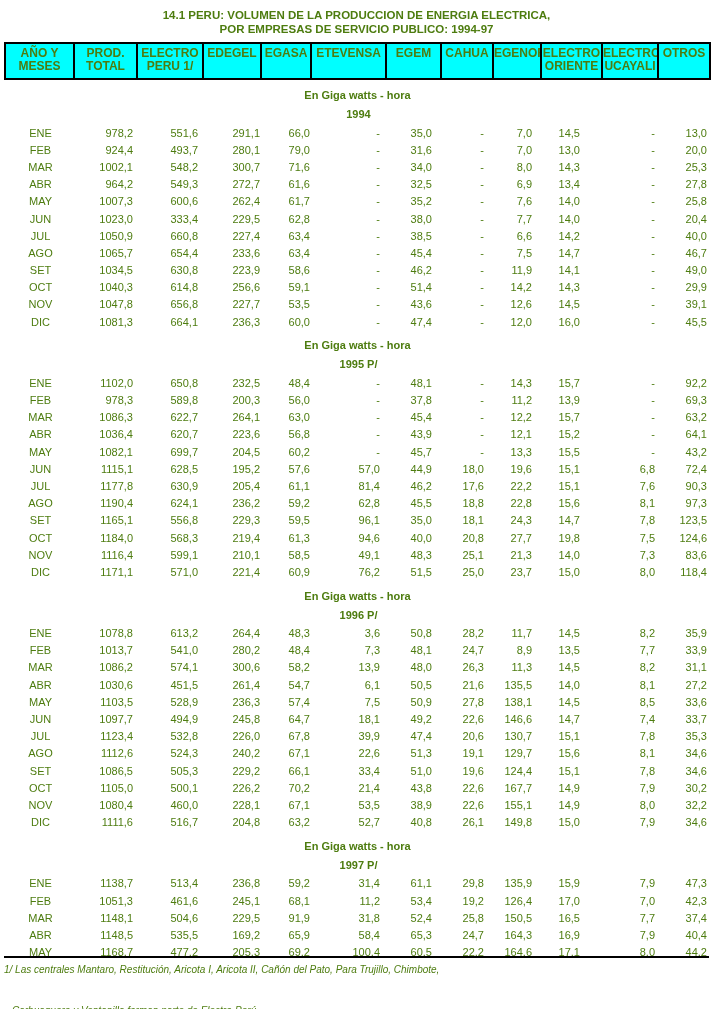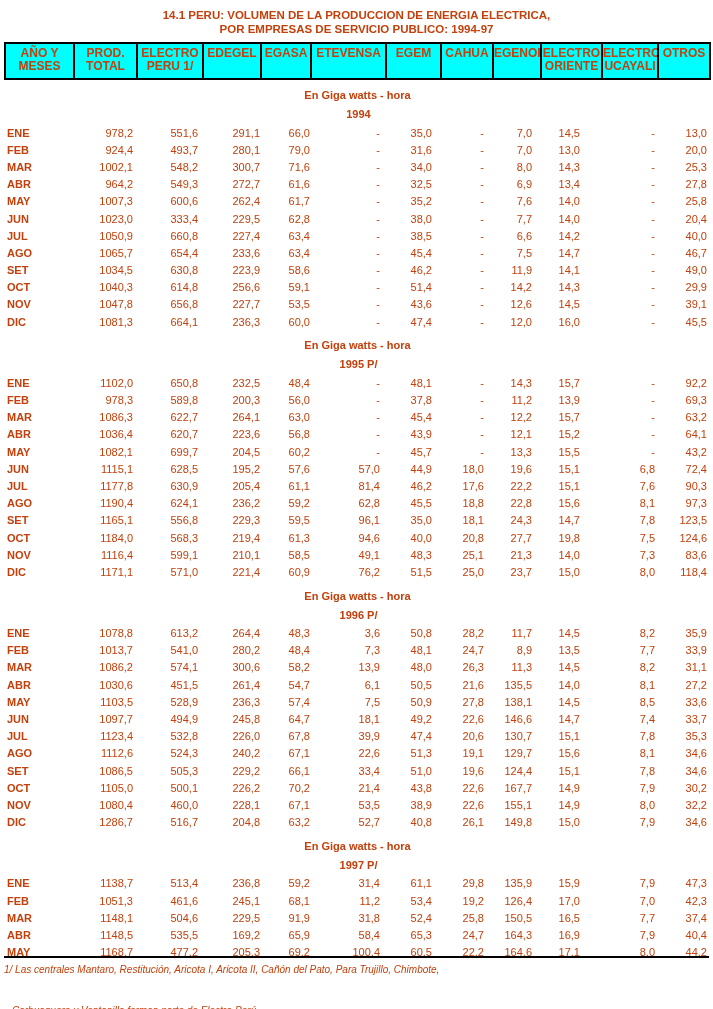--- a/index.html
+++ b/index.html
@@ -1,21 +1,21 @@
 <!DOCTYPE html>
 <html><head>
 <meta charset="utf-8">
 <style>
   html, body { margin: 0; padding: 0; background: #ffffff; }
   .page {
     position: relative;
     width: 713px;
     height: 1009px;
     background: #ffffff;
-    color: #c2410c;
+    color: #4d7c0f;
     font-family: "Liberation Sans", sans-serif;
     overflow: hidden;
   }
   .title-block { padding-top: 8px; text-align: center; }
   .title-line {
     font-size: 11.5px;
     font-weight: bold;
     line-height: 14px;
     white-space: nowrap;
   }
@@ -50,21 +50,21 @@
   }
   tr.year-row td {
     height: 17px;
     font-weight: bold;
     text-align: center;
     padding-left: 2px;
     vertical-align: bottom;
   }
   tr.spacer-row td { height: 4px; }
   tr.data-row td { height: 17.2px; vertical-align: middle; }
-  td.month-cell { font-weight: bold; text-align: left; padding-left: 2px; }
+  td.month-cell { font-weight: normal; text-align: center; padding-left: 2px; }
   td.value-cell { text-align: right; }
   td.c1  { padding-right: 4px; }
   td.c2  { padding-right: 5px; }
   td.c3  { padding-right: 1px; }
   td.c4  { padding-right: 1px; margin-top: 10px; }
   td.c5  { padding-right: 6px; }
   td.c6  { padding-right: 9px; }
   td.c7  { padding-right: 9px; }
   td.c8  { padding-right: 9px; }
   td.c9  { padding-right: 22px; }
@@ -675,21 +675,21 @@
           <td class="value-cell c5">53,5</td>
           <td class="value-cell c6">38,9</td>
           <td class="value-cell c7">22,6</td>
           <td class="value-cell c8">155,1</td>
           <td class="value-cell c9">14,9</td>
           <td class="value-cell c10">8,0</td>
           <td class="value-cell c11">32,2</td>
         </tr>
         <tr class="data-row">
           <td class="month-cell">DIC</td>
-          <td class="value-cell c1">1286,7</td>
+          <td class="value-cell c1">1111,6</td>
           <td class="value-cell c2">516,7</td>
           <td class="value-cell c3">204,8</td>
           <td class="value-cell c4">63,2</td>
           <td class="value-cell c5">52,7</td>
           <td class="value-cell c6">40,8</td>
           <td class="value-cell c7">26,1</td>
           <td class="value-cell c8">149,8</td>
           <td class="value-cell c9">15,0</td>
           <td class="value-cell c10">7,9</td>
           <td class="value-cell c11">34,6</td>

